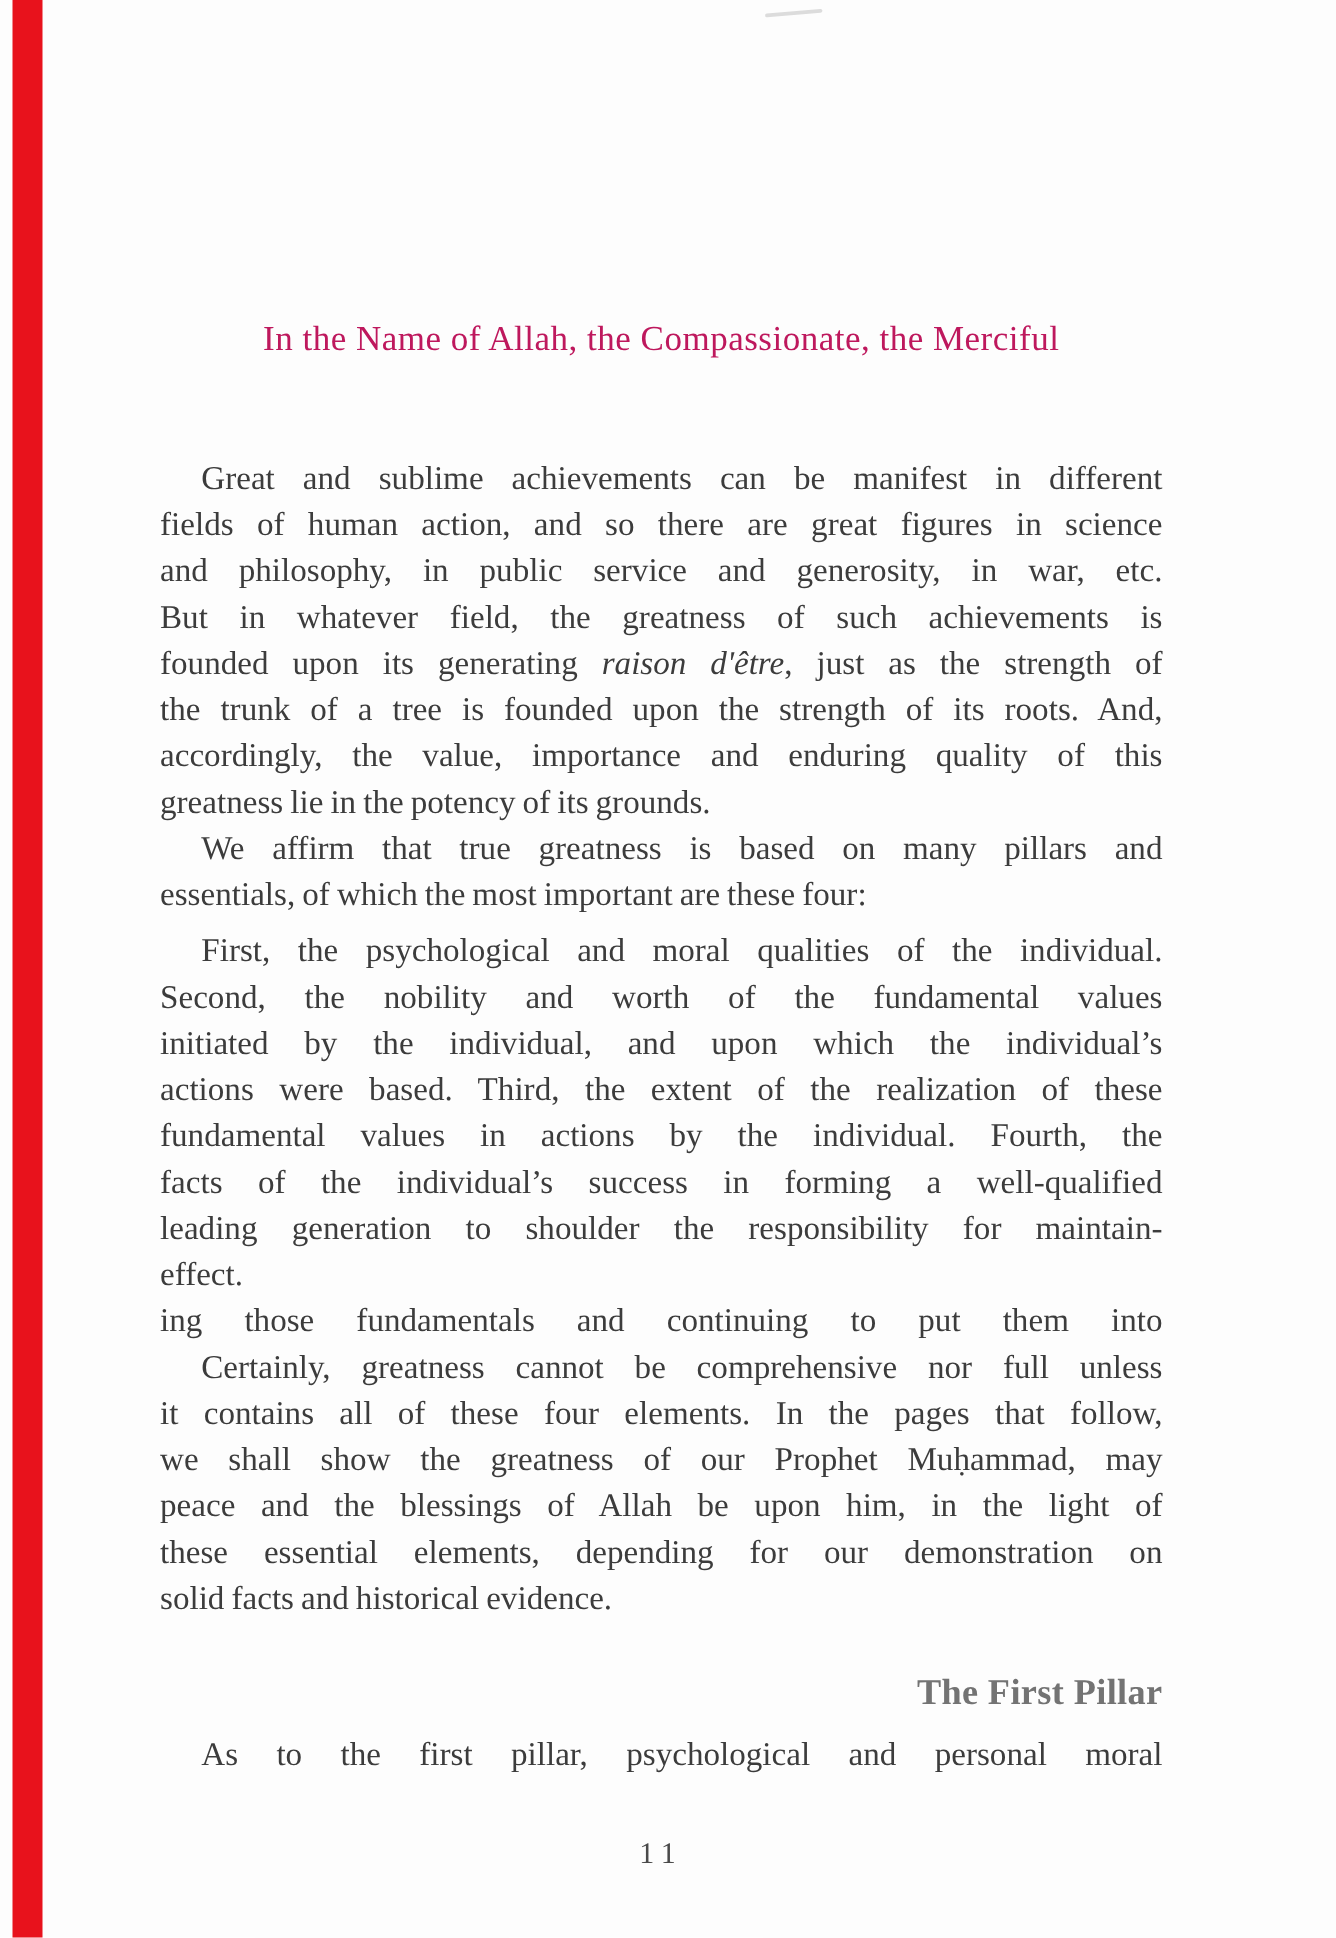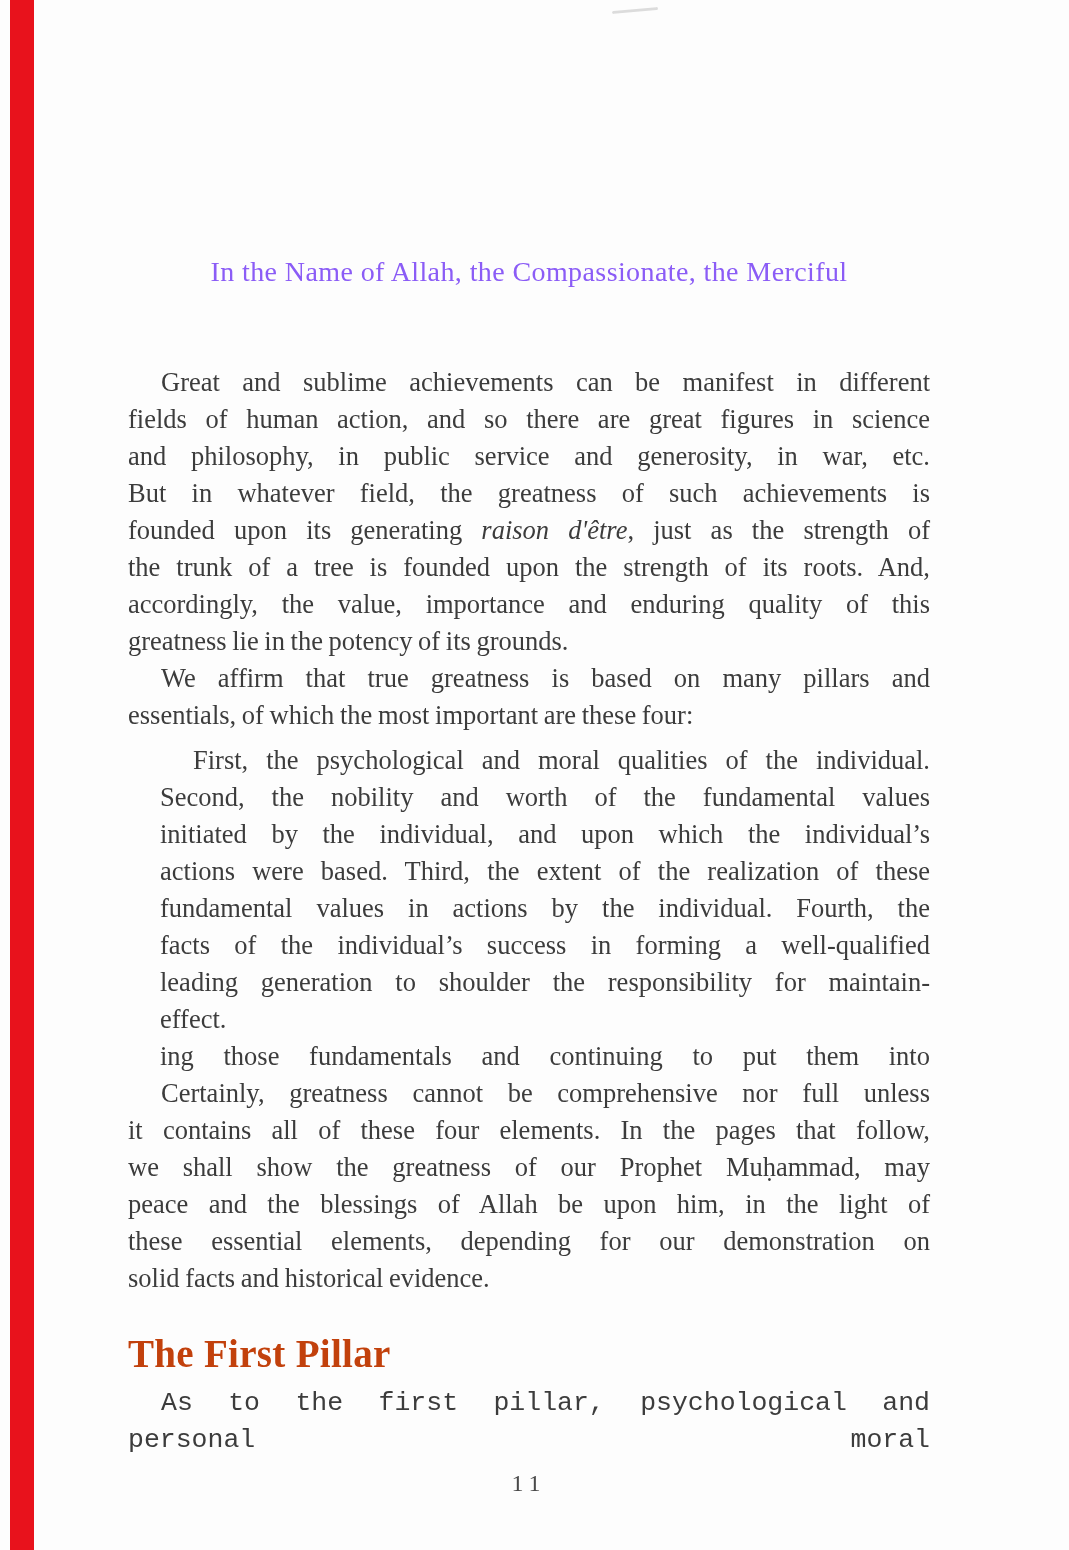--- a/index.html
+++ b/index.html
@@ -40,54 +40,55 @@
   }
   .flow {
     position: absolute;
     left: 128px; top: 364px;
     width: 802px;
     color: #3c3c3c;
     font-size: 26.5px;
     line-height: 37px;
   }
   .para { margin: 0; }
-  .para.gap { margin-top: 8px; margin-left: 32px; }
+  .para.gap { margin-top: 8px; }
   .line { word-spacing: -1px; white-space: normal; }
   .jl { text-align: justify; text-align-last: justify; }
   .ll { text-align: center; text-align-last: left; }
   .ind { text-indent: 33px; }
   .it { font-style: italic; }
   .section-heading {
     margin-top: 36px;
     font-weight: bold;
-    font-size: 39px;
+    font-size: 29px;
     line-height: 42px;
     letter-spacing: 0.3px;
-    color: #c2410c;
+    color: #737373;
+    text-align: right;
   }
-  .closing { margin-top: 10px; font-family: Liberation Mono, monospace; }
+  .closing { margin-top: 10px; }
   .page-number {
     position: absolute;
     left: 128px; top: 1466px;
     width: 802px;
     text-align: center;
     font-size: 24px;
     line-height: 34px;
     letter-spacing: 6px;
     color: #4a4a4a;
   }
 </style>
 </head>
 <body>
 
 <div class="page">
   <div class="spine" style="background: rgb(232, 18, 28);"></div>
   <div class="artifact-top"></div>
 
-  <div class="invocation" style="color: #8b5cf6;">In the Name of Allah, the Compassionate, the Merciful</div>
+  <div class="invocation" style="color: #be185d;">In the Name of Allah, the Compassionate, the Merciful</div>
 
   <div class="flow" style="color: rgb(60, 60, 60);">
     <div>
         <div class="para">
           <div class="line jl ind"><span>Great and sublime achievements can be manifest in different</span></div>
           <div class="line jl"><span>fields of human action, and so there are great figures in science</span></div>
           <div class="line jl"><span>and philosophy, in public service and generosity, in war, etc.</span></div>
           <div class="line jl"><span>But in whatever field, the greatness of such achievements is</span></div>
           <div class="line jl"><span>founded upon its generating </span><span class="it">raison d'être</span><span>, just as the strength of</span></div>
           <div class="line jl"><span>the trunk of a tree is founded upon the strength of its roots. And,</span></div>

